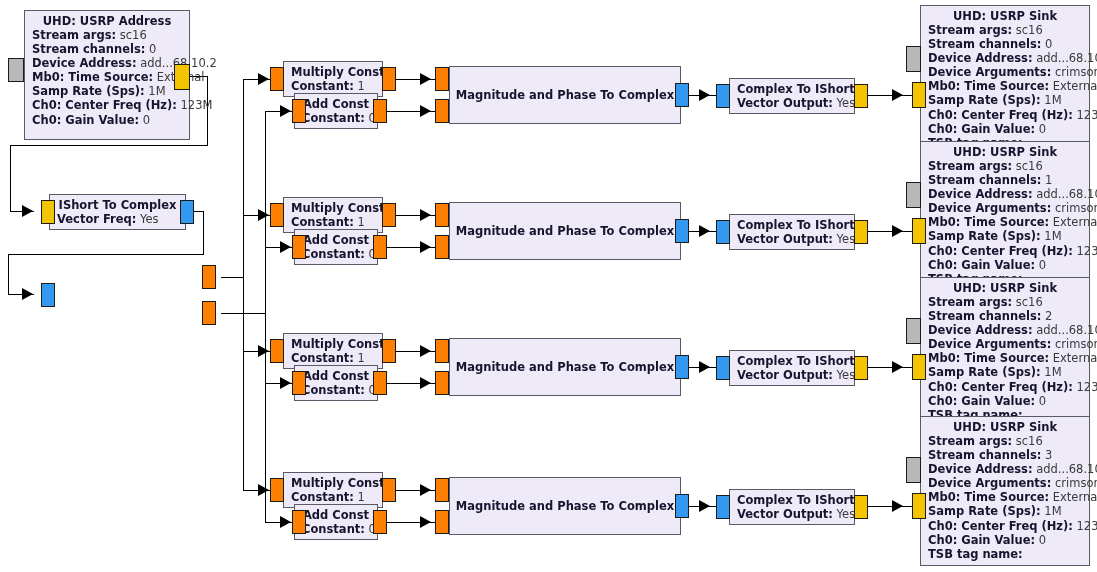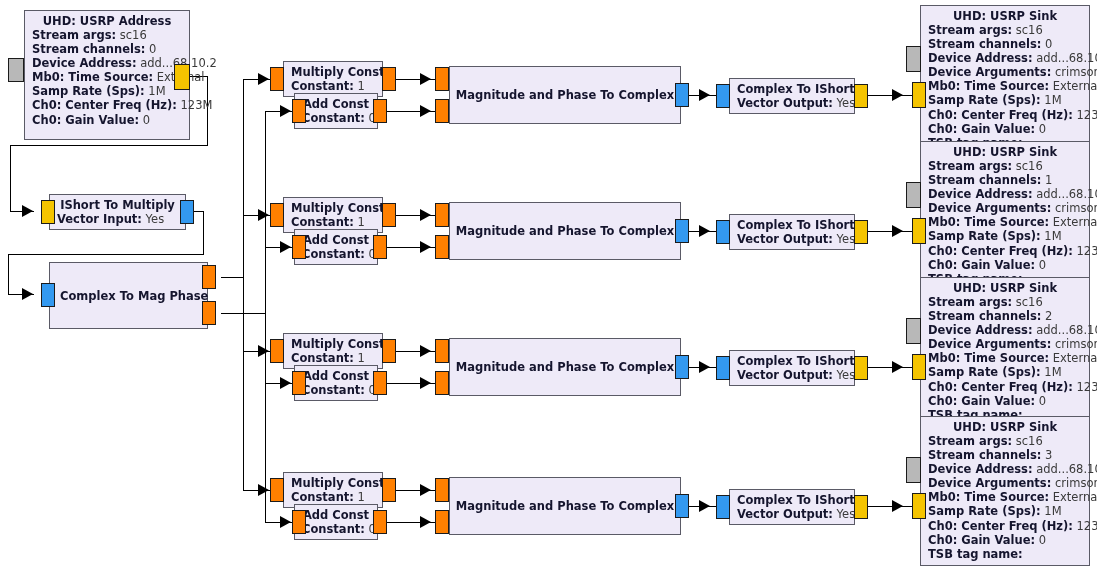--- a/index.html
+++ b/index.html
@@ -177,29 +177,26 @@
     <div class="row"><b>Device Address:</b> <span>add...68.10.2</span></div>
     <div class="row"><b>Mb0: Time Source:</b> <span>External</span></div>
     <div class="row"><b>Samp Rate (Sps):</b> <span>1M</span></div>
     <div class="row"><b>Ch0: Center Freq (Hz):</b> <span>123M</span></div>
     <div class="row"><b>Ch0: Gain Value:</b> <span>0</span></div>
   </div>
   <div class="port grey" style="left:8px;  top:58px; width:16px; height:24px;"></div>
   <div class="port yellow" style="left:174px; top:64px; width:16px; height:26px;"></div>
 
   <div class="block blk-param" style="left:49px; top:194px; width:137px; height:36px;">
-    <div class="title">IShort To Multiply</div>
-    <div class="row"><b>Vector Input:</b> <span>Yes</span></div>
+    <div class="title">IShort To Complex</div>
+    <div class="row"><b>Vector Freq:</b> <span>Yes</span></div>
   </div>
   <div class="port yellow" style="left:41px;  top:200px; width:14px; height:24px;"></div>
   <div class="port blue" style="left:180px; top:200px; width:14px; height:24px;"></div>
 
-  <div class="block blk-center" style="left:49px; top:262px; width:159px; height:67px;">
-    <div class="centerlabel">Complex To Mag Phase</div>
-  </div>
   <div class="port blue" style="left:41px;  top:283px; width:14px; height:24px;"></div>
   <div class="port orange" style="left:202px; top:265px; width:14px; height:24px;"></div>
   <div class="port orange" style="left:202px; top:301px; width:14px; height:24px;"></div>
 
   <div class="block blk-param" style="left:283px; top:61px; width:100px; height:36px;">
     <div class="title">Multiply Const</div>
     <div class="row"><b>Constant:</b> <span>1</span></div>
   </div>
   <div class="port orange" style="left:270px; top:67px; width:14px; height:24px;"></div>
   <div class="port orange" style="left:382px; top:67px; width:14px; height:24px;"></div>

